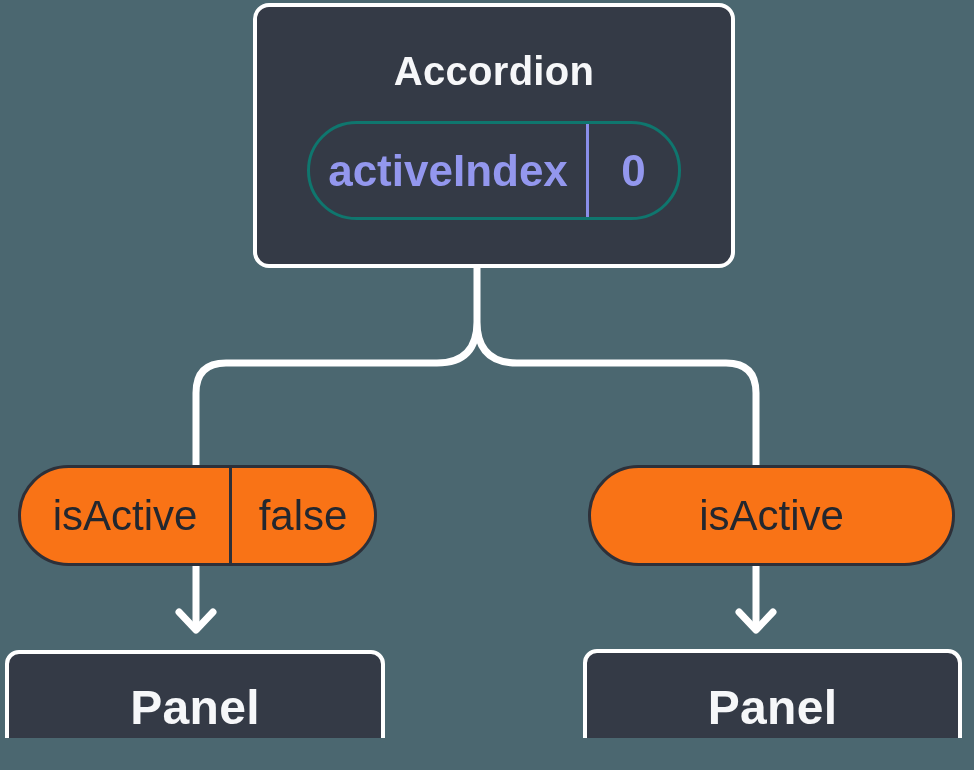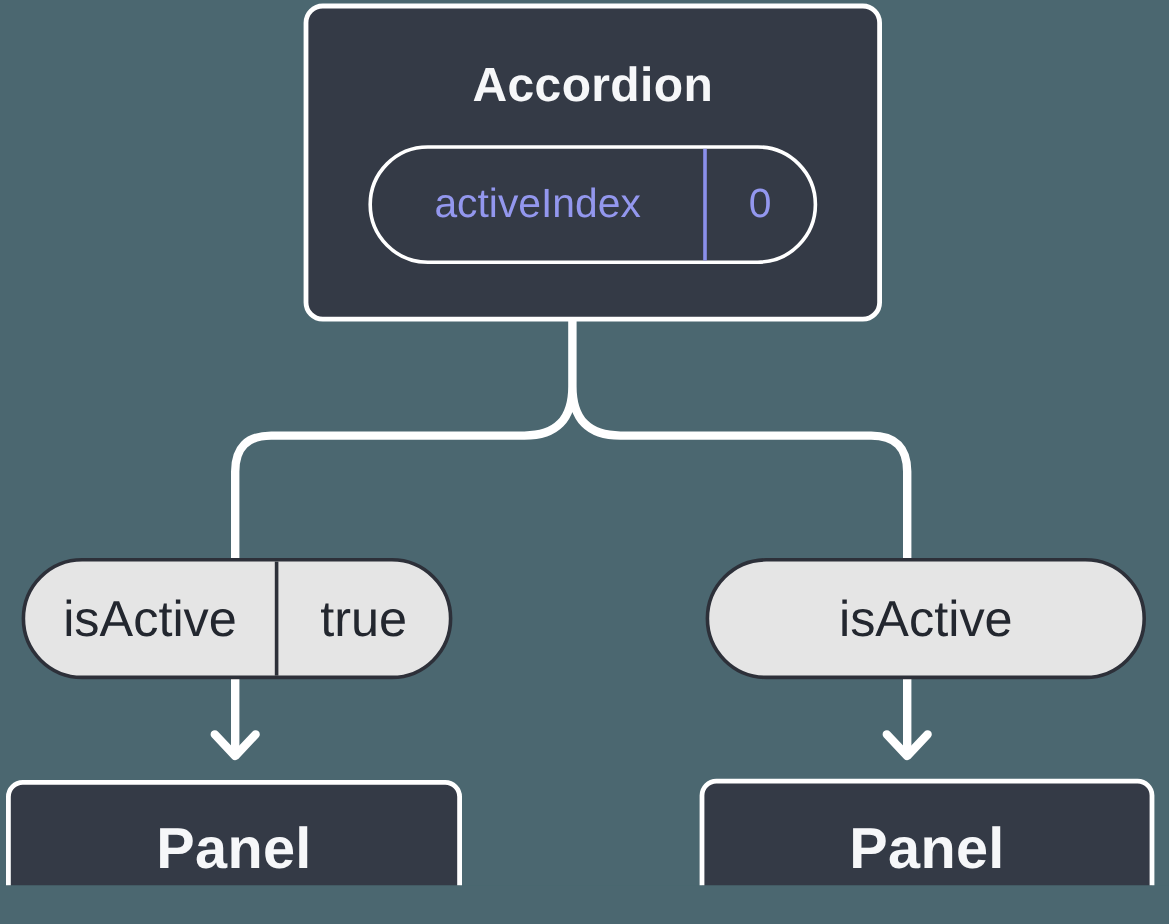--- a/index.html
+++ b/index.html
@@ -63,36 +63,36 @@
     display: flex;
     align-items: center;
     justify-content: center;
     box-sizing: border-box;
   }
   .pill-name { flex: 1; }
   .state-pill {
     margin-top: 28px;
     width: 374px;
     height: 99px;
-    border: 3px solid #ffffff;
+    border: 3px solid #0f766e;
     background: transparent;
     color: #9397ee;
-    font-size: 34px;
-    font-weight: 400;
+    font-size: 44px;
+    font-weight: 700;
   }
   .state-pill .pill-value {
     width: 92px;
     border-left: 3px solid #8a8fea;
   }
   .prop-pill {
     position: absolute;
     z-index: 1;
     top: 465px;
     height: 101px;
-    background: #e5e5e5;
+    background: #f97316;
     border: 3px solid #2d3039;
     color: #23272f;
     font-size: 42px;
     font-weight: 500;
   }
   .prop-pill .pill-value {
     border-left: 3px solid #2d3039;
   }
   .prop-pill-left  { left: 18px;  width: 359px; }
   .prop-pill-left  .pill-value { width: 145px; }
@@ -126,21 +126,21 @@
   <div class="node root-node">
     <div class="root-title">Accordion</div>
     <div class="pill state-pill">
       <div class="pill-name">activeIndex</div>
       <div class="pill-value">0</div>
     </div>
   </div>
 
   <div class="pill prop-pill prop-pill-left">
     <div class="pill-name">isActive</div>
-    <div class="pill-value">true</div>
+    <div class="pill-value">false</div>
   </div>
 
   <div class="pill prop-pill prop-pill-right">
     <div class="pill-name">isActive</div>
   </div>
 
   <div class="node panel-node panel-node-left">
     <span>Panel</span>
   </div>
 

